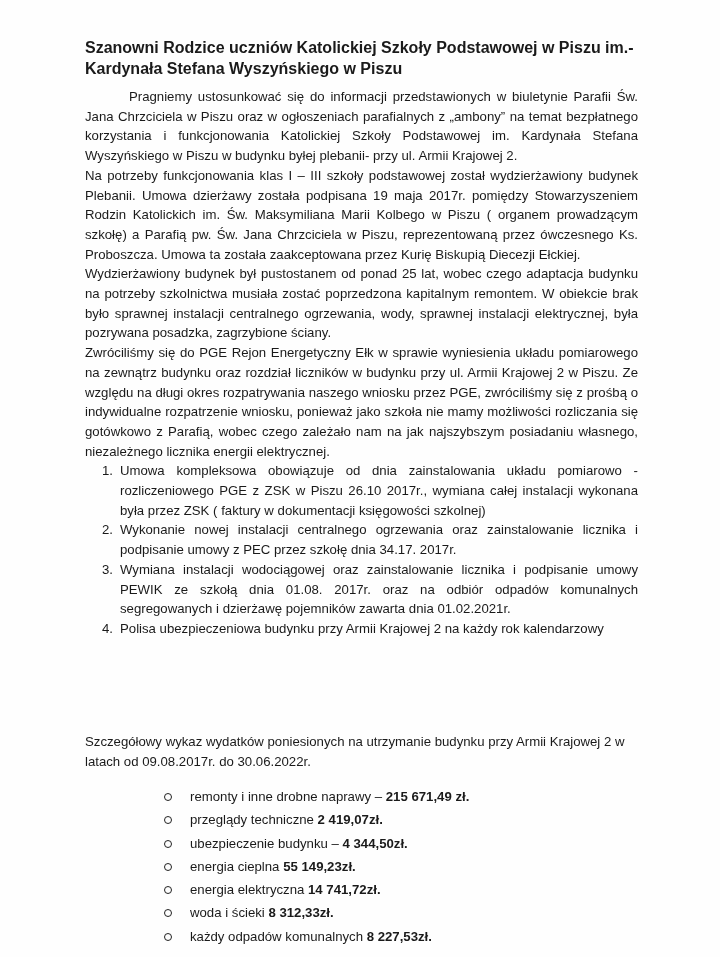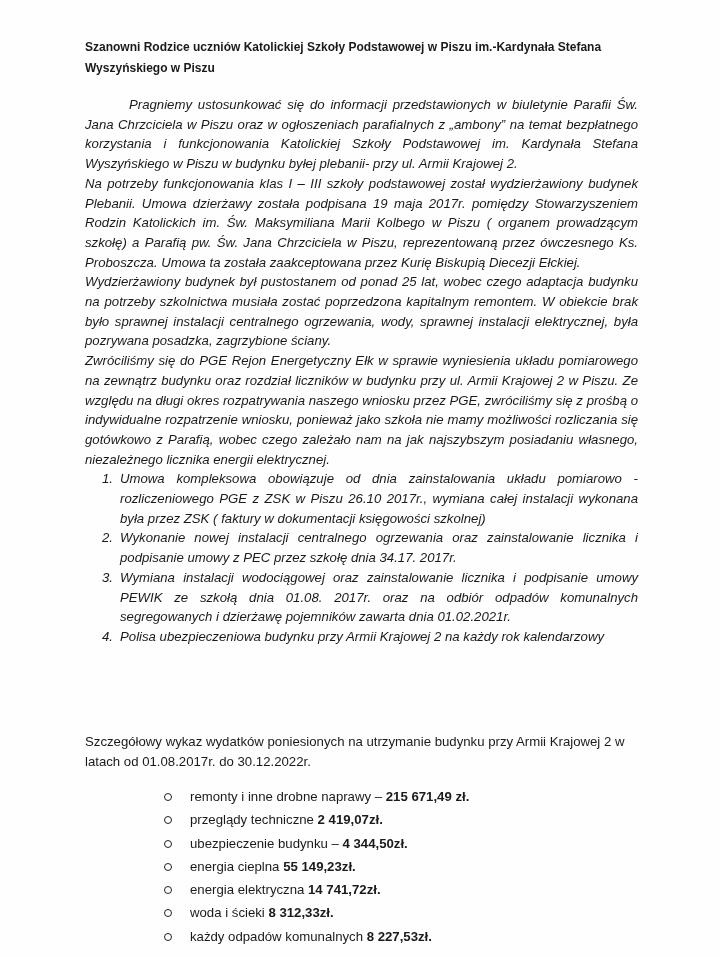--- a/index.html
+++ b/index.html
@@ -6,22 +6,22 @@
   body { width: 720px; height: 957px; overflow: hidden; position: relative; }
   .page {
     position: absolute; left: 0; top: 0; width: 720px; height: 957px;
     background: #fefefe;
     font-family: "Liberation Sans", sans-serif;
     color: #1a1a1a;
     font-size: 13.2px;
     line-height: 19.7px;
   }
   .block { position: absolute; left: 85px; width: 553px; }
-  .title { top: 37px; font-weight: bold; font-size: 12px; line-height: 21px; }
-  .body { top: 95px; text-align: justify; font-style: italic; }
+  .title { top: 37px; font-weight: bold; font-size: 16px; line-height: 21px; }
+  .body { top: 87px; text-align: justify; }
   .body p { margin: 0; }
   .indent { text-indent: 44px; }
   .numlist { list-style: none; margin: 0; padding: 0; }
   .numlist li { position: relative; padding-left: 35px; text-align: justify; }
   .numlist li .num { position: absolute; left: 17px; top: 0; }
   .sec-title { top: 691px; font-weight: bold; line-height: 21px; width: 570px; }
   .sec-body { top: 732px; width: 570px; }
   .bullets { list-style: none; margin: 17px; padding: 0; position: absolute; left: 147px; top: 768px; }
   .bullets li { position: relative; padding-left: 26px; line-height: 23.3px; white-space: nowrap; }
   .bullets li .dot {
@@ -55,21 +55,21 @@
         <span class="num">3.</span>
         <span>Wymiana instalacji wodociągowej oraz zainstalowanie licznika i podpisanie umowy PEWIK ze szkołą dnia 01.08. 2017r. oraz na odbiór odpadów komunalnych segregowanych i dzierżawę pojemników zawarta dnia 01.02.2021r.</span>
       </li>
       <li>
         <span class="num">4.</span>
         <span>Polisa ubezpieczeniowa budynku przy Armii Krajowej 2 na każdy rok kalendarzowy</span>
       </li>
     </ol>
   </div>
 
-  <div class="block sec-body">Szczegółowy wykaz wydatków poniesionych na utrzymanie budynku przy Armii Krajowej 2 w latach od 01.08.2017r. do 30.12.2022r.</div>
+  <div class="block sec-body">Szczegółowy wykaz wydatków poniesionych na utrzymanie budynku przy Armii Krajowej 2 w latach od 09.08.2017r. do 30.06.2022r.</div>
 
   <ul class="bullets">
     <li><span class="dot"></span><span>remonty i inne drobne naprawy – </span><span class="amt">215 671,49 zł.</span></li>
     <li><span class="dot"></span><span>przeglądy techniczne </span><span class="amt">2 419,07zł.</span></li>
     <li><span class="dot"></span><span>ubezpieczenie budynku – </span><span class="amt">4 344,50zł.</span></li>
     <li><span class="dot"></span><span>energia cieplna </span><span class="amt">55 149,23zł.</span></li>
     <li><span class="dot"></span><span>energia elektryczna </span><span class="amt">14 741,72zł.</span></li>
     <li><span class="dot"></span><span>woda i ścieki </span><span class="amt">8 312,33zł.</span></li>
     <li><span class="dot"></span><span>każdy odpadów komunalnych  </span><span class="amt">8 227,53zł.</span></li>
   </ul>

